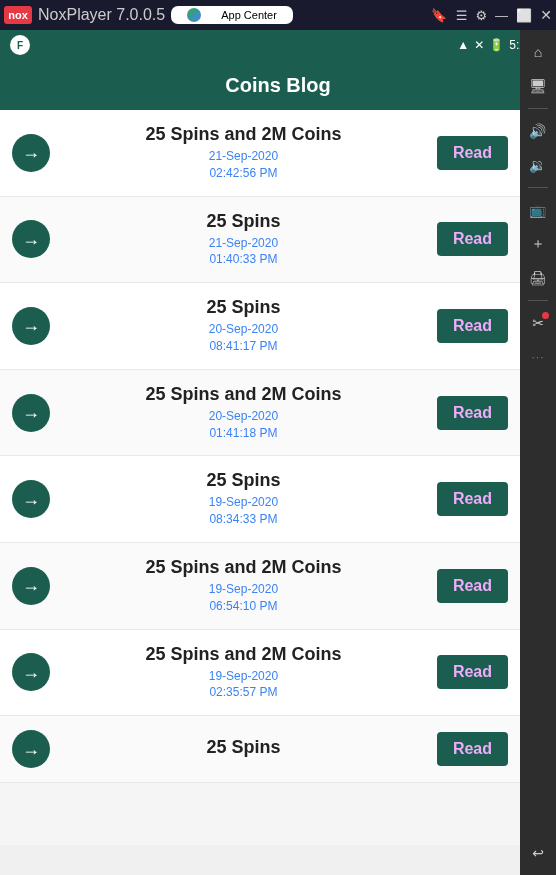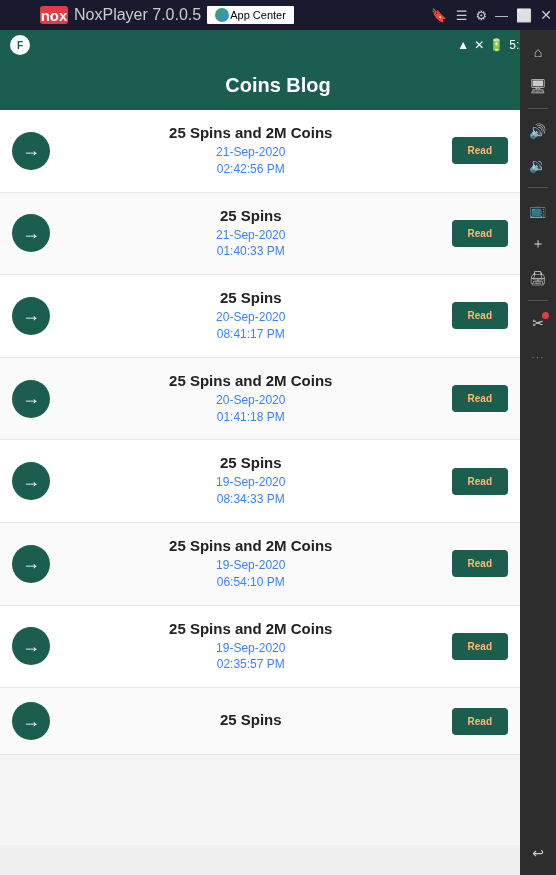--- a/index.html
+++ b/index.html
@@ -28,37 +28,36 @@
       gap: 6px;
     }
     .nox-logo {
       width: 28px;
       height: 18px;
       background: #e63946;
       border-radius: 3px;
       display: flex;
       align-items: center;
       justify-content: center;
-      font-size: 15px;
-      color: white;
-      font-weight: bold;
-      margin-left: 36px;
+      font-size: 11px;
+      color: white;
+      font-weight: bold;
     }
     .title-bar-app-name {
       color: #ccc;
       font-size: 16px;
     }
     .app-center-btn {
       background: #fff;
-      border-radius: 1px;
-      padding: 2px 8px;
+      border-radius: 7px;
+      padding: 2px 16px;
       font-size: 11px;
       display: flex;
       align-items: center;
-      gap: 1px;
+      gap: 20px;
       cursor: pointer;
     }
     .app-center-icon {
       width: 14px;
       height: 14px;
       background: linear-gradient(135deg, #34a853, #4285f4);
       border-radius: 50%;
     }
     .title-bar-right {
       display: flex;
@@ -208,36 +207,36 @@
     .arrow-circle-icon {
       color: white;
       font-size: 18px;
       font-weight: bold;
     }
     .blog-info {
       flex: 1;
       text-align: center;
     }
     .blog-title {
-      font-size: 15px;
+      font-size: 18px;
       font-weight: bold;
       color: #222;
       margin-bottom: 3px;
     }
     .blog-date {
       font-size: 12px;
       color: #3b82f6;
       line-height: 1.4;
     }
     .read-btn {
       background: #1b5e4f;
-      color: #fdba74;
+      color: #f0abfc;
       border: none;
       padding: 8px 16px;
-      font-size: 10px;
+      font-size: 16px;
       font-weight: bold;
       border-radius: 4px;
       cursor: pointer;
       flex-shrink: 0;
     }
   </style>
 </head>
 <body>
 
 <div class="title-bar">

